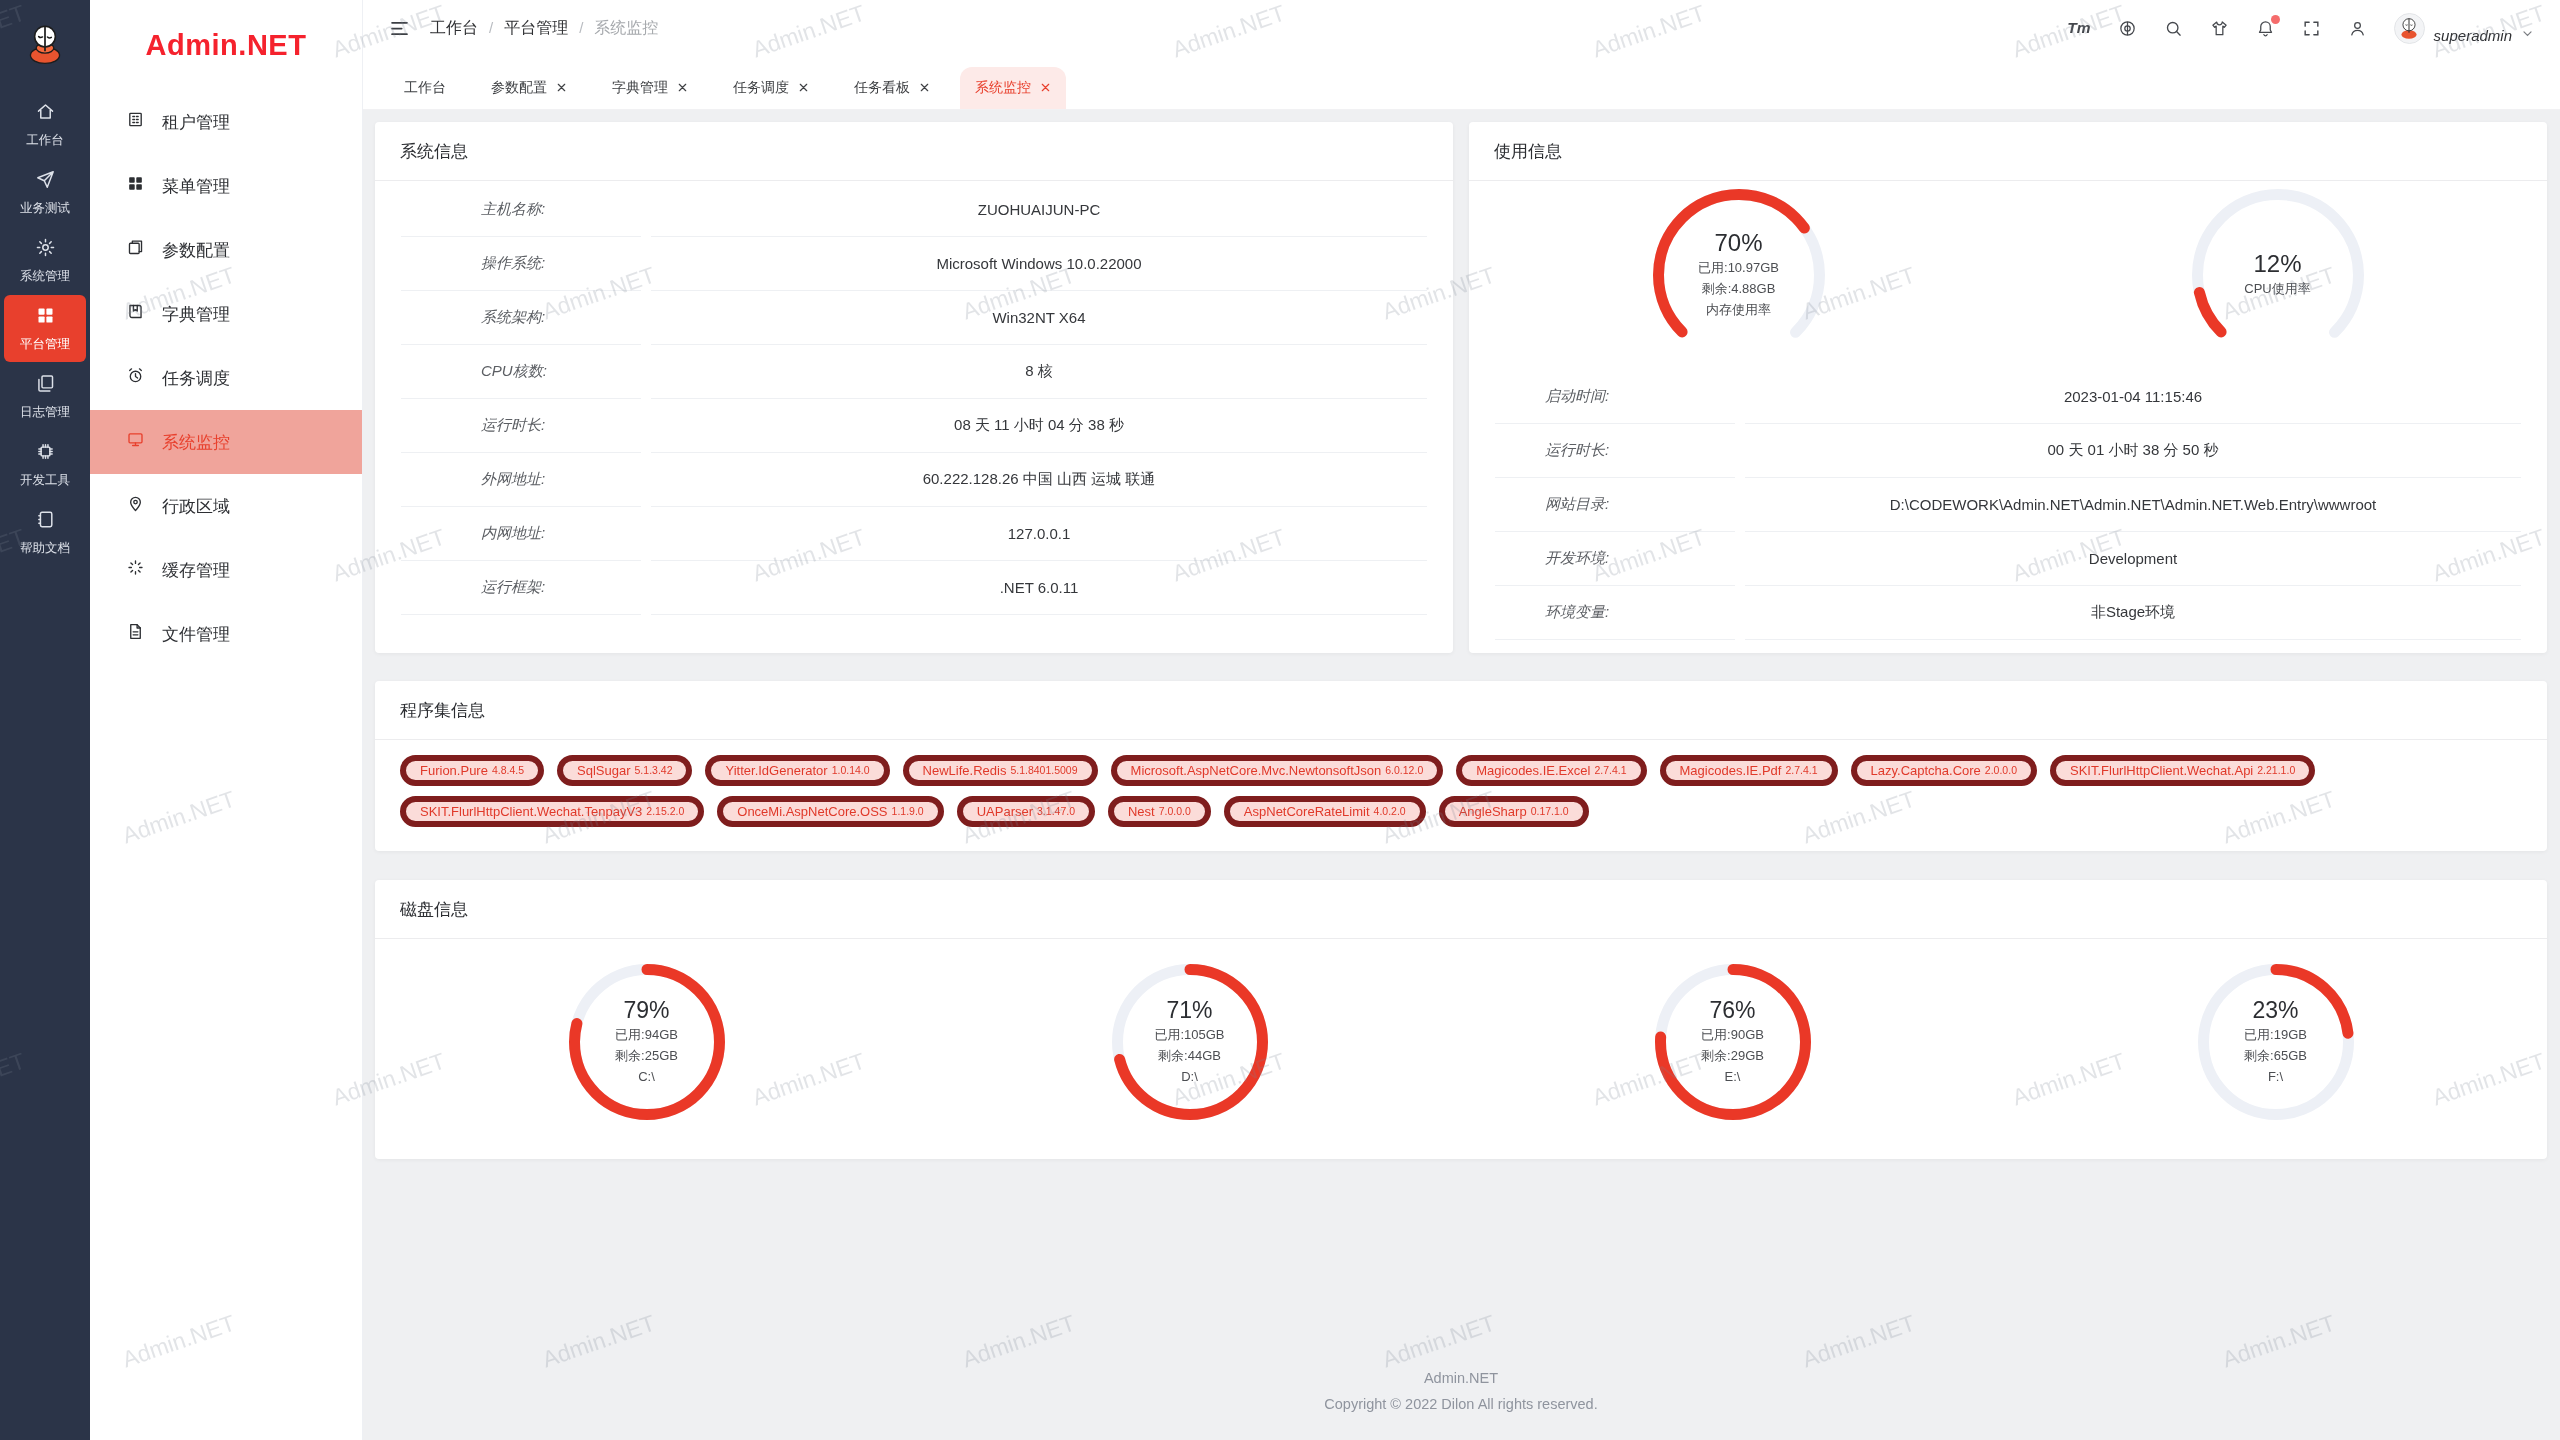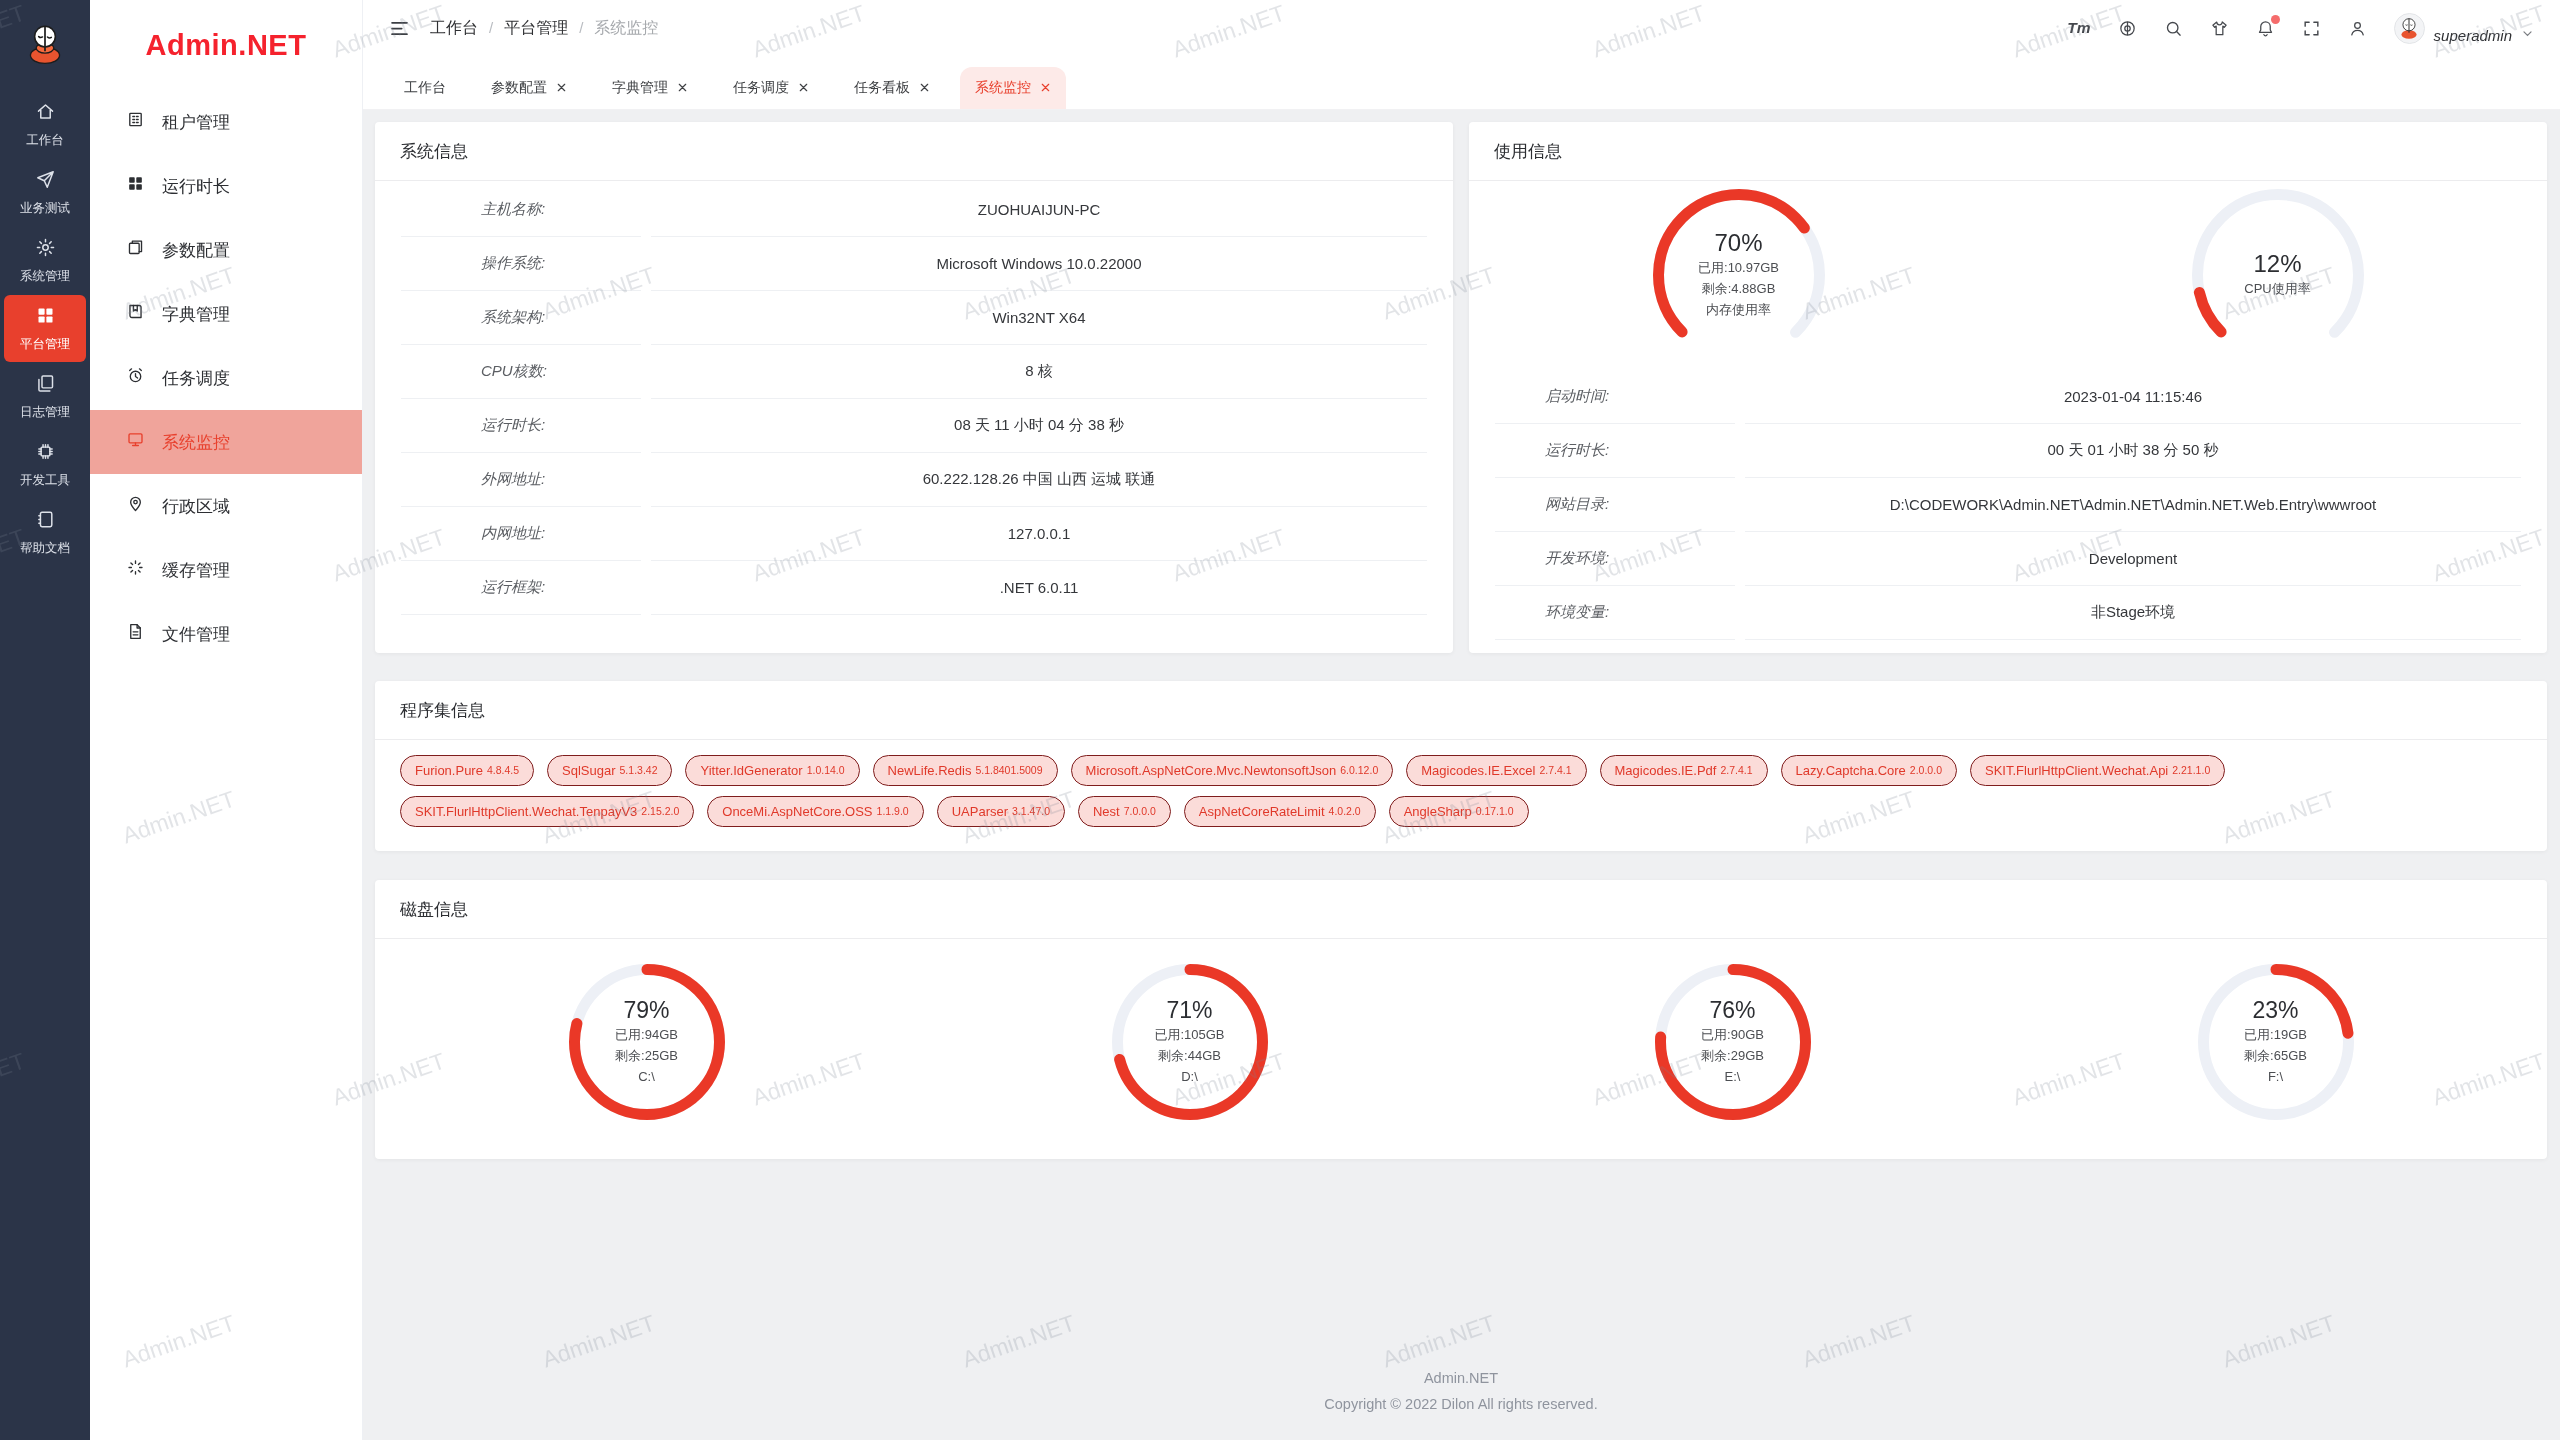--- a/index.html
+++ b/index.html
@@ -68,21 +68,21 @@
 
   .gauges{display:flex; height:187px; align-items:center;}
   .gauge-cell{flex:1; display:flex; justify-content:center;}
   .gauge{position:relative;}
   .gauge-text{position:absolute; inset:0; display:flex; flex-direction:column; align-items:center; justify-content:center; gap:1px;}
   .gauge-pct{font-size:24px; color:#2c2e32;}
   .gauge-line{font-size:13px; color:#4c4e52; line-height:20px;}
 
   .row2{height:170px; margin-bottom:29px;}
   .tags{padding:15px 25px; display:flex; flex-wrap:wrap; gap:10px 13px;}
-  .tag{height:31px; display:inline-flex; align-items:center; padding:0 14px; background:#fbdcd9; border:1px solid #7f1d1d; border-radius:16px; color:#e0392a; font-size:13px; white-space:nowrap;}
+  .tag{height:31px; display:inline-flex; align-items:center; padding:0 14px; background:#fbdcd9; border:6px solid #7f1d1d; border-radius:16px; color:#e0392a; font-size:13px; white-space:nowrap;}
   .tag sup{font-size:10.5px; margin-left:4px; position:relative; top:-1px;}
 
   .row3{height:279px;}
   .disks{display:flex; padding-top:25px;}
   .disk{flex:1; display:flex; justify-content:center;}
   .disk .gauge-pct{font-size:23px;}
 
   .footer{margin-top:206px; text-align:center; color:#8f949e; font-size:14.5px; line-height:26px;}
 
   
@@ -167,21 +167,21 @@
             </svg></span>
           <span>租户管理</span>
         </div>
         <div class="menu-item">
           <span class="icon"><svg viewBox="0 0 24 24" fill="currentColor">
               <rect x="4" y="4" width="7" height="7" rx="1"></rect>
               <rect x="13" y="4" width="7" height="7" rx="1"></rect>
               <rect x="4" y="13" width="7" height="7" rx="1"></rect>
               <rect x="13" y="13" width="7" height="7" rx="1"></rect>
             </svg></span>
-          <span>运行时长</span>
+          <span>菜单管理</span>
         </div>
         <div class="menu-item">
           <span class="icon"><svg viewBox="0 0 24 24" fill="none" stroke="currentColor" stroke-width="1.7" stroke-linecap="round" stroke-linejoin="round">
               <rect x="4.4" y="6.6" width="12.2" height="13" rx="1.2"></rect>
               <path d="M8 6.6V4h11.6v13.2h-3"></path>
             </svg></span>
           <span>参数配置</span>
         </div>
         <div class="menu-item">
           <span class="icon"><svg viewBox="0 0 24 24" fill="none" stroke="currentColor" stroke-width="1.7" stroke-linecap="round" stroke-linejoin="round">

